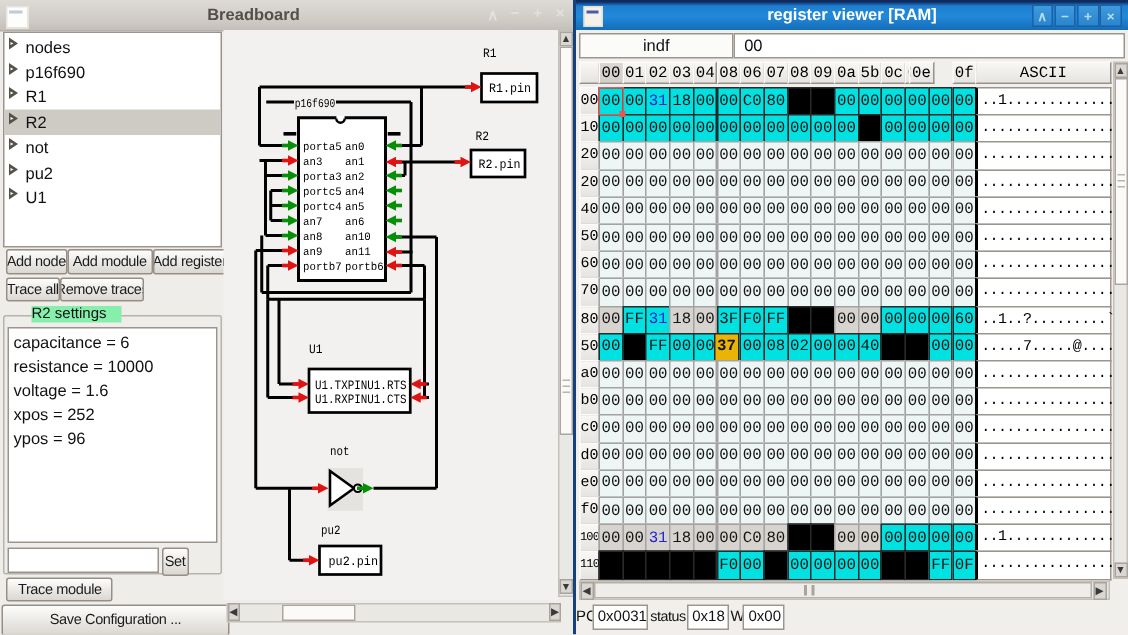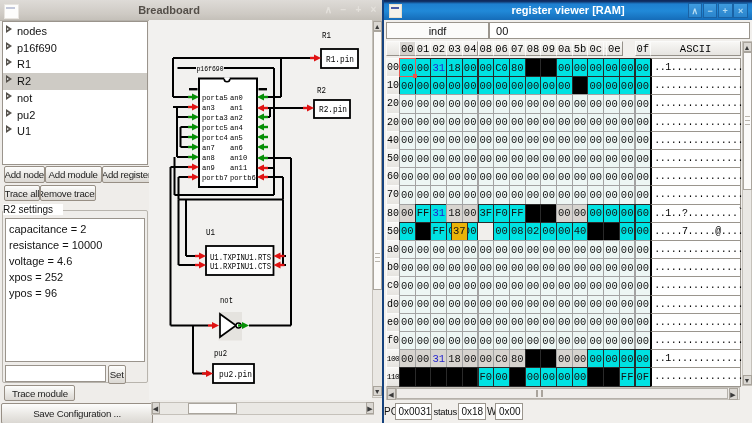--- a/index.html
+++ b/index.html
@@ -53,29 +53,29 @@
 <div class="btn" style="left:44.7px;top:166px;width:54.9px;height:15.2px;">Add module</div>
 
 <div class="btn" style="left:101.7px;top:166px;width:47.2px;height:15.2px;">Add register</div>
 
 <div class="btn" style="left:3.8px;top:184.8px;width:34.1px;height:14.6px;">Trace all</div>
 
 <div class="btn" style="left:40.4px;top:184.8px;width:53.2px;height:14.6px;">Remove traces</div>
 
 <div class="abs" style="left:2px;top:210px;width:146px;height:173px;border:1px solid #b8b4ad;border-radius:2px;box-sizing:border-box;"></div>
 
-<div class="abs" style="left:3px;top:204px;width:60px;background:#ffffff;font-size:10px;color:#111;">R2 settings</div>
+<div class="abs" style="left:21px;top:204px;width:60px;background:#86efac;font-size:10px;color:#111;">R2 settings</div>
 
 <div class="abs" style="left:4.5px;top:218px;width:140px;height:144px;background:#fff;border:1px solid #9a948c;box-sizing:border-box;"></div>
 
-<div class="abs" style="left:9px;top:223.0px;font-size:11px;color:#111;">capacitance = 2</div>
+<div class="abs" style="left:9px;top:223.0px;font-size:11px;color:#111;">capacitance = 6</div>
 
 <div class="abs" style="left:9px;top:239.1px;font-size:11px;color:#111;">resistance = 10000</div>
 
-<div class="abs" style="left:9px;top:255.2px;font-size:11px;color:#111;">voltage = 4.6</div>
+<div class="abs" style="left:9px;top:255.2px;font-size:11px;color:#111;">voltage = 1.6</div>
 
 <div class="abs" style="left:9px;top:271.3px;font-size:11px;color:#111;">xpos = 252</div>
 
 <div class="abs" style="left:9px;top:287.4px;font-size:11px;color:#111;">ypos = 96</div>
 
 <div class="abs" style="left:5px;top:365px;width:101px;height:17px;background:#fff;border:1px solid #9a948c;box-sizing:border-box;"></div>
 
 <div class="btn" style="left:108px;top:364.5px;width:15.5px;height:17px;">Set</div>
 
 <div class="btn" style="left:4.4px;top:385px;width:69px;height:14px;">Trace module</div>
@@ -547,21 +547,21 @@
 <div class="cell" style="left:650.2px;top:203.6px;width:90.8px;height:19.2px;background:#fff;border:1px solid #9a958d;border-left:2px solid #000;justify-content:flex-start;padding-left:2px;font-size:10px;letter-spacing:-0.45px;">..1..?.........`</div>
 </div>
 
 <div>
 <div class="hdr" style="left:386px;top:221.8px;width:14px;height:19.2px;font-size:10px;letter-spacing:0;">50</div>
 <div class="cell" style="left:399.0px;top:221.8px;width:16.7px;height:19.2px;background:#00e2e2;border:1px solid #2a2a2a;color:#141414;">00</div>
 <div class="cell" style="left:414.7px;top:221.8px;width:16.7px;height:19.2px;background:#000000;border:1px solid #2a2a2a;color:#141414;"></div>
 <div class="cell" style="left:430.4px;top:221.8px;width:16.7px;height:19.2px;background:#00e2e2;border:1px solid #2a2a2a;color:#141414;">FF</div>
 <div class="cell" style="left:446.1px;top:221.8px;width:16.7px;height:19.2px;background:#00e2e2;border:1px solid #2a2a2a;color:#141414;">00</div>
 <div class="cell" style="left:461.8px;top:221.8px;width:16.7px;height:19.2px;background:#00e2e2;border:1px solid #2a2a2a;color:#141414;">00</div>
-<div class="cell" style="left:451px;top:221.8px;width:16.7px;height:19.2px;background:#eab308;border:1px solid #2a2a2a;color:#141414;">37</div>
+<div class="cell" style="left:476px;top:221.8px;width:16.7px;height:19.2px;background:#eab308;border:1px solid #2a2a2a;color:#141414;font-weight:bold;">37</div>
 <div class="cell" style="left:493.2px;top:221.8px;width:16.7px;height:19.2px;background:#00e2e2;border:1px solid #2a2a2a;color:#141414;">00</div>
 <div class="cell" style="left:508.9px;top:221.8px;width:16.7px;height:19.2px;background:#00e2e2;border:1px solid #2a2a2a;color:#141414;">08</div>
 <div class="cell" style="left:524.6px;top:221.8px;width:16.7px;height:19.2px;background:#00e2e2;border:1px solid #2a2a2a;color:#141414;">02</div>
 <div class="cell" style="left:540.3px;top:221.8px;width:16.7px;height:19.2px;background:#00e2e2;border:1px solid #2a2a2a;color:#141414;">00</div>
 <div class="cell" style="left:556.0px;top:221.8px;width:16.7px;height:19.2px;background:#00e2e2;border:1px solid #2a2a2a;color:#141414;">00</div>
 <div class="cell" style="left:571.7px;top:221.8px;width:16.7px;height:19.2px;background:#00e2e2;border:1px solid #2a2a2a;color:#141414;">40</div>
 <div class="cell" style="left:587.4px;top:221.8px;width:16.7px;height:19.2px;background:#000000;border:1px solid #2a2a2a;color:#141414;"></div>
 <div class="cell" style="left:603.1px;top:221.8px;width:16.7px;height:19.2px;background:#000000;border:1px solid #2a2a2a;color:#141414;"></div>
 <div class="cell" style="left:618.8px;top:221.8px;width:16.7px;height:19.2px;background:#00e2e2;border:1px solid #2a2a2a;color:#141414;">00</div>
 <div class="cell" style="left:634.5px;top:221.8px;width:16.7px;height:19.2px;background:#00e2e2;border:1px solid #2a2a2a;color:#141414;">00</div>

